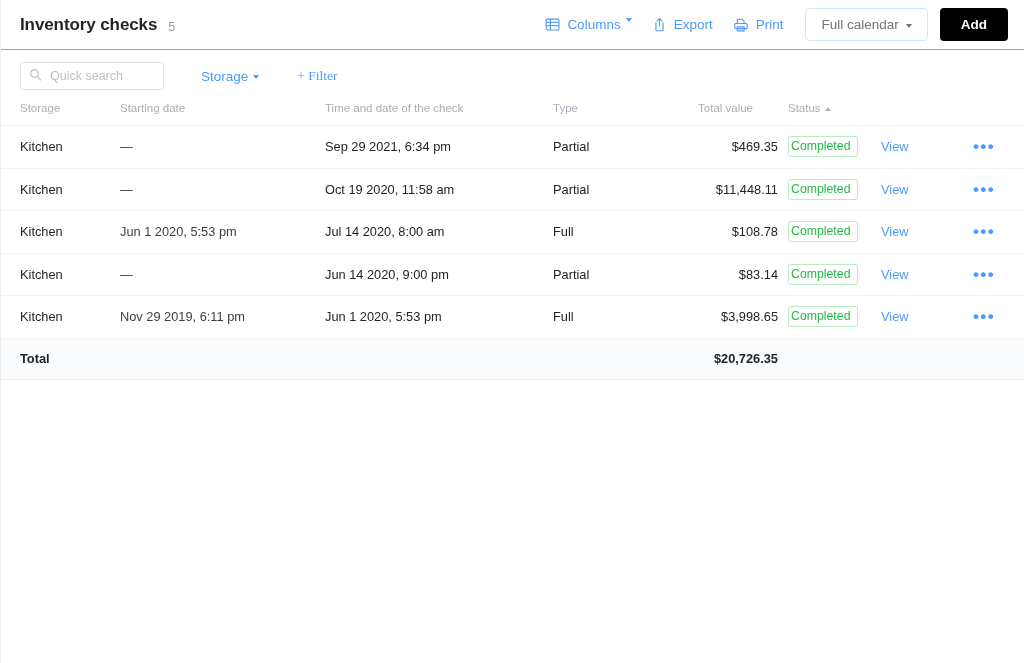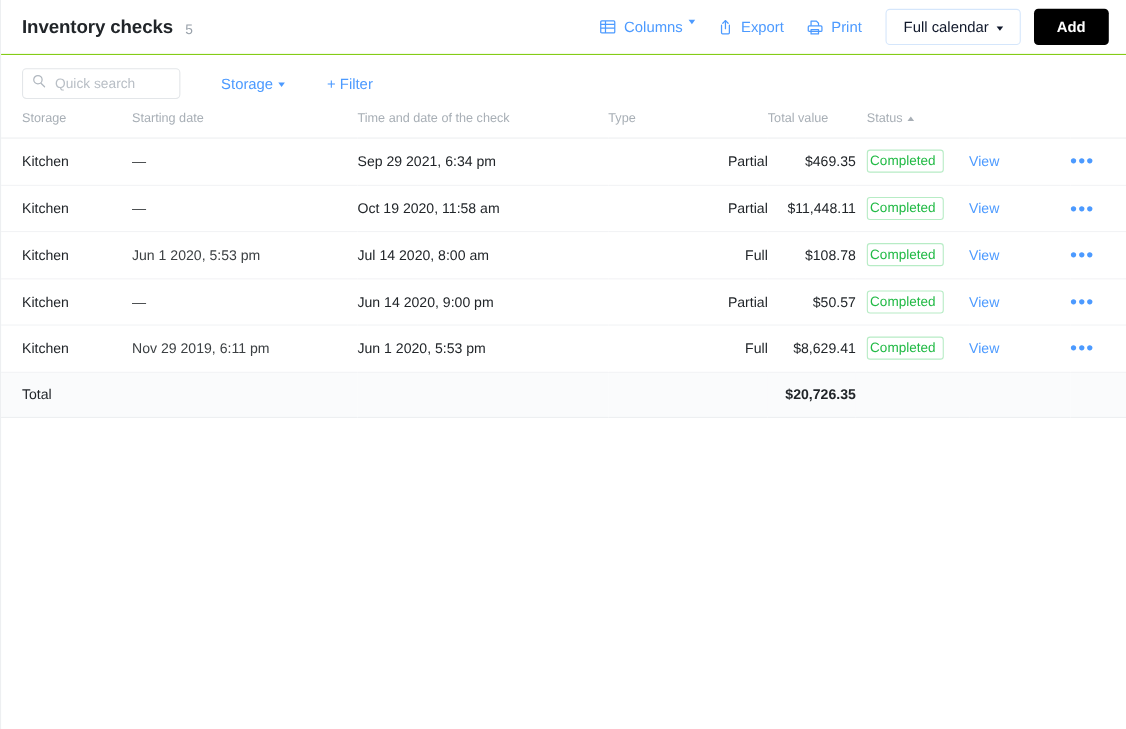--- a/index.html
+++ b/index.html
@@ -73,21 +73,21 @@
   }
   .tool-btn svg { display: block; }
 
   .btn-outline {
     margin-left: 12px;
     display: inline-flex;
     align-items: center;
     gap: 7px;
     border: 1px solid #d5e6fb;
     border-radius: 4px;
-    color: #0f172a;
+    color: #737373;
     font-size: 13.5px;
     padding: 8px 15px;
     background: #fff;
     cursor: pointer;
     font-family: "Liberation Sans", sans-serif;
     white-space: nowrap;
   }
   .btn-primary {
     margin-left: 12px;
     background: #000000;
@@ -151,21 +151,21 @@
     background: none;
     border: none;
     cursor: pointer;
     font-family: "Liberation Sans", sans-serif;
     display: inline-flex;
     align-items: center;
     gap: 5px;
     white-space: nowrap;
   }
   .fl-storage { margin-left: 31px; }
-  .fl-addfilter { margin-left: 26px; }
+  .fl-addfilter { margin-left: 26px; font-family: Liberation Serif, serif; }
 
   
   table.grid {
     width: 100%;
     border-collapse: collapse;
     table-layout: fixed;
   }
   table.grid th {
     font-weight: normal;
     font-size: 11.5px;
@@ -179,21 +179,21 @@
     font-size: 12.8px;
     color: #212529;
     padding: 0;
     height: 41.5px;
     vertical-align: middle;
     border-bottom: 1px solid #f2f3f5;
   }
   .c-storage { width: 100px; padding-left: 19px !important; }
   .c-start   { width: 205px; }
   .c-time    { width: 228px; margin-top: 44px; }
-  .c-type    { width: 145px; text-align: right; }
+  .c-type    { width: 145px; }
   .c-total   { width: 80px; text-align: right; }
   .c-status  { width: 93px; padding-left: 10px !important; }
   .c-view    { width: 92px; text-align: left; }
   .c-more    { width: auto; text-align: left; }
 
   th.c-total { text-align: right; }
   th.c-status { }
 
   .sort-asc {
     display: inline-block;
@@ -235,21 +235,21 @@
     display: inline-block;
     font-weight: bold;
   }
 
   tr.total-row td {
     background: #fafbfc;
     border-bottom: 1px solid #edeff1;
     height: 40px;
   }
   tr.total-row .total-label {
-    font-weight: normal;
+    font-weight: bold;
     font-size: 12.8px;
   }
   tr.total-row .total-val {
     font-weight: bold;
     font-size: 12.8px;
   }
 </style>
 </head>
 <body>
 
@@ -369,31 +369,31 @@
           <td class="c-total"><span class="val-num">$108.78</span></td>
           <td class="c-status"><span class="badge">Completed</span></td>
           <td class="c-view"><a class="link-view">View</a></td>
           <td class="c-more"><span class="dots">•••</span></td>
         </tr>
         <tr>
           <td class="c-storage">Kitchen</td>
           <td class="c-start"><span class="dash">—</span></td>
           <td class="c-time">Jun 14 2020, 9:00 pm</td>
           <td class="c-type">Partial</td>
-          <td class="c-total"><span class="val-num">$50.57</span></td>
+          <td class="c-total"><span class="val-num">$83.14</span></td>
           <td class="c-status"><span class="badge">Completed</span></td>
           <td class="c-view"><a class="link-view">View</a></td>
           <td class="c-more"><span class="dots">•••</span></td>
         </tr>
         <tr>
           <td class="c-storage">Kitchen</td>
           <td class="c-start"><span class="dash">Nov 29 2019, 6:11 pm</span></td>
           <td class="c-time">Jun 1 2020, 5:53 pm</td>
           <td class="c-type">Full</td>
-          <td class="c-total"><span class="val-num">$8,629.41</span></td>
+          <td class="c-total"><span class="val-num">$3,998.65</span></td>
           <td class="c-status"><span class="badge">Completed</span></td>
           <td class="c-view"><a class="link-view">View</a></td>
           <td class="c-more"><span class="dots">•••</span></td>
         </tr>
         <tr class="total-row">
           <td class="c-storage"><span class="total-label">Total</span></td>
           <td class="c-start"></td>
           <td class="c-time"></td>
           <td class="c-type"></td>
           <td class="c-total"><span class="total-val">$20,726.35</span></td>

